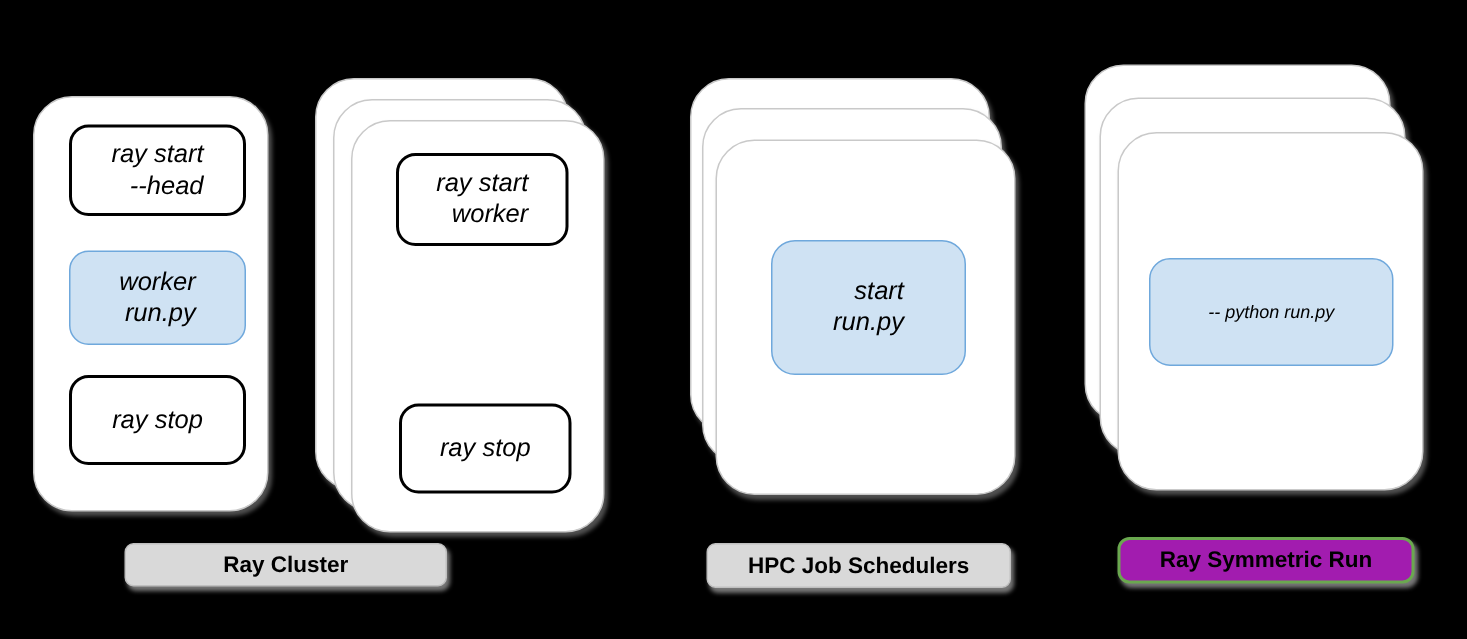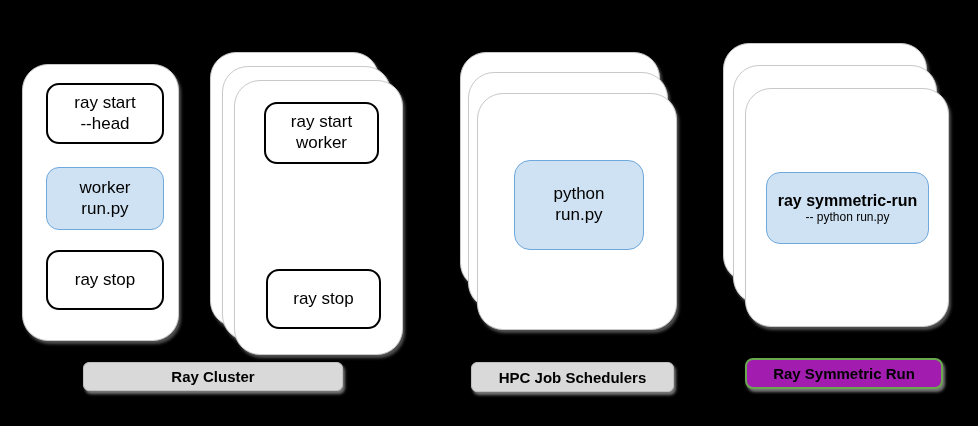--- a/index.html
+++ b/index.html
@@ -16,28 +16,29 @@
     background: #ffffff;
     border: 1px solid #c9c9c9;
     border-radius: 26px;
     box-shadow: 2px 3px 3px rgba(145,145,145,0.55);
   }
   .cmd {
     position: absolute;
     display: flex;
     align-items: center;
     justify-content: center;
-    text-align: center;
+    text-align: right;
     white-space: pre-line;
     font-size: 17px;
     line-height: 1.22;
     background: #ffffff;
     border: 2px solid #000000;
     border-radius: 13px;
     box-sizing: border-box;
+    font-style: italic;
   }
   .cmd.blue {
     background: #cfe2f3;
     border: 1.5px solid #6fa8dc;
   }
   .cmd .line2 { font-size: 12px; }
   .cmd .line1b { font-weight: bold; font-size: 16px; }
   .label {
     position: absolute;
     display: flex;
@@ -77,31 +78,30 @@
     <div class="cmd" style="left:29px; top:21px; width:115px; height:62px;">ray start
 worker</div>
     <div class="cmd" style="left:31px; top:188px; width:115px; height:60px;">ray stop</div>
   </div>
 </div>
 
 <div>
   <div class="card" style="left:460px; top:52px; width:198px; height:235px;"></div>
   <div class="card" style="left:468px; top:72px; width:198px; height:235px;"></div>
   <div class="card" style="left:477px; top:93px; width:198px; height:235px;">
-    <div class="cmd blue" style="left:36px; top:66px; width:130px; height:90px; border-radius:16px;">python
+    <div class="cmd blue" style="left:36px; top:66px; width:130px; height:90px; border-radius:16px;">start
 run.py</div>
   </div>
 </div>
 
 <div>
   <div class="card" style="left:723px; top:43px; width:202px; height:237px;"></div>
   <div class="card" style="left:733px; top:65px; width:202px; height:237px;"></div>
   <div class="card" style="left:745px; top:88px; width:202px; height:237px;">
     <div class="cmd blue" style="left:20px; top:83px; width:163px; height:72px; border-radius:14px; flex-direction:column;">
-      <span class="line1b">ray symmetric-run</span>
       <span class="line2">-- python run.py</span>
     </div>
   </div>
 </div>
 
-<div class="label gray" style="left:83px; top:362px; width:260px; height:29px;">Ray Cluster</div>
+<div class="label gray" style="left:83px; top:362px; width:215px; height:29px;">Ray Cluster</div>
 <div class="label gray" style="left:471px; top:362px; width:203px; height:30px;">HPC Job Schedulers</div>
 <div class="label green" style="left:745px; top:358px; width:198px; height:31px;">Ray Symmetric Run</div>
 
 </body></html>

